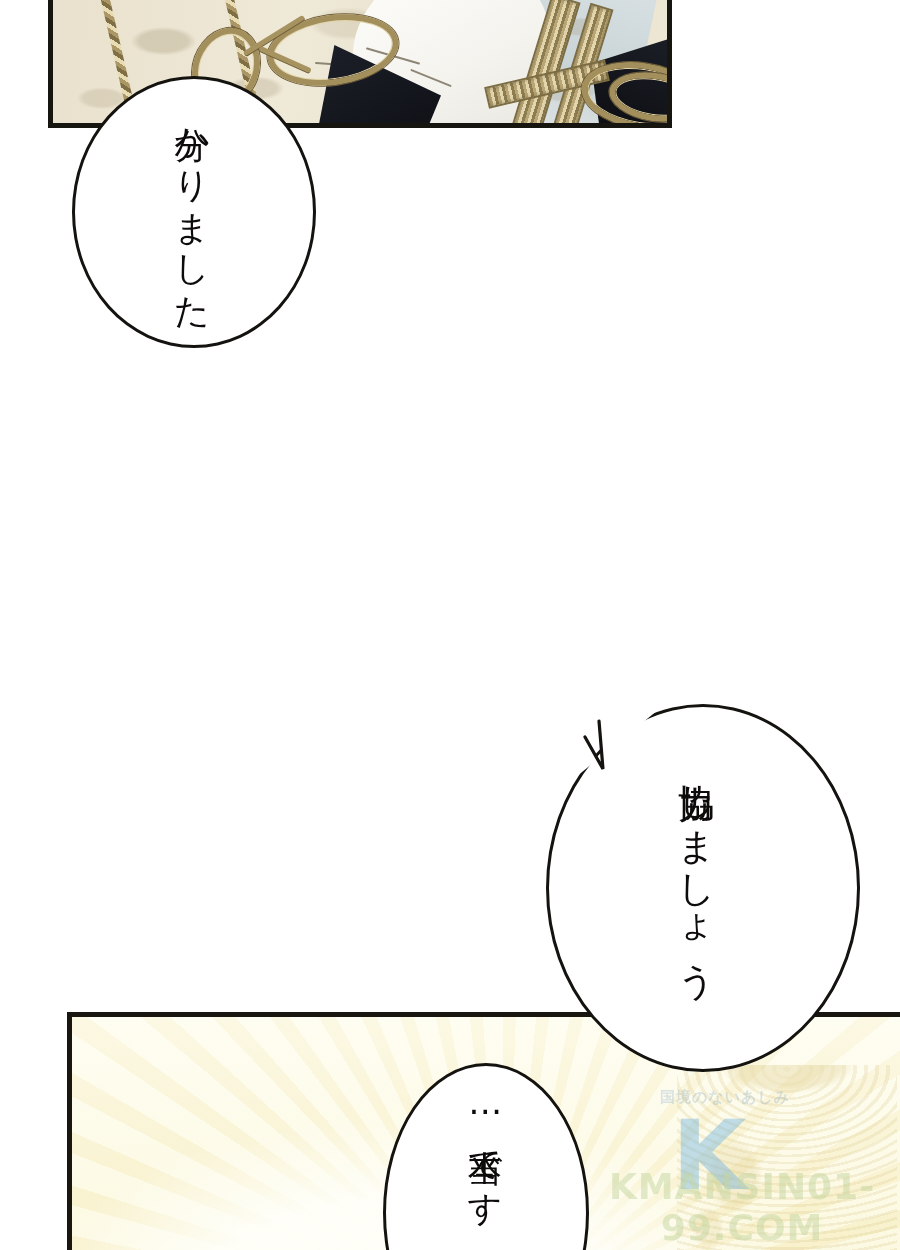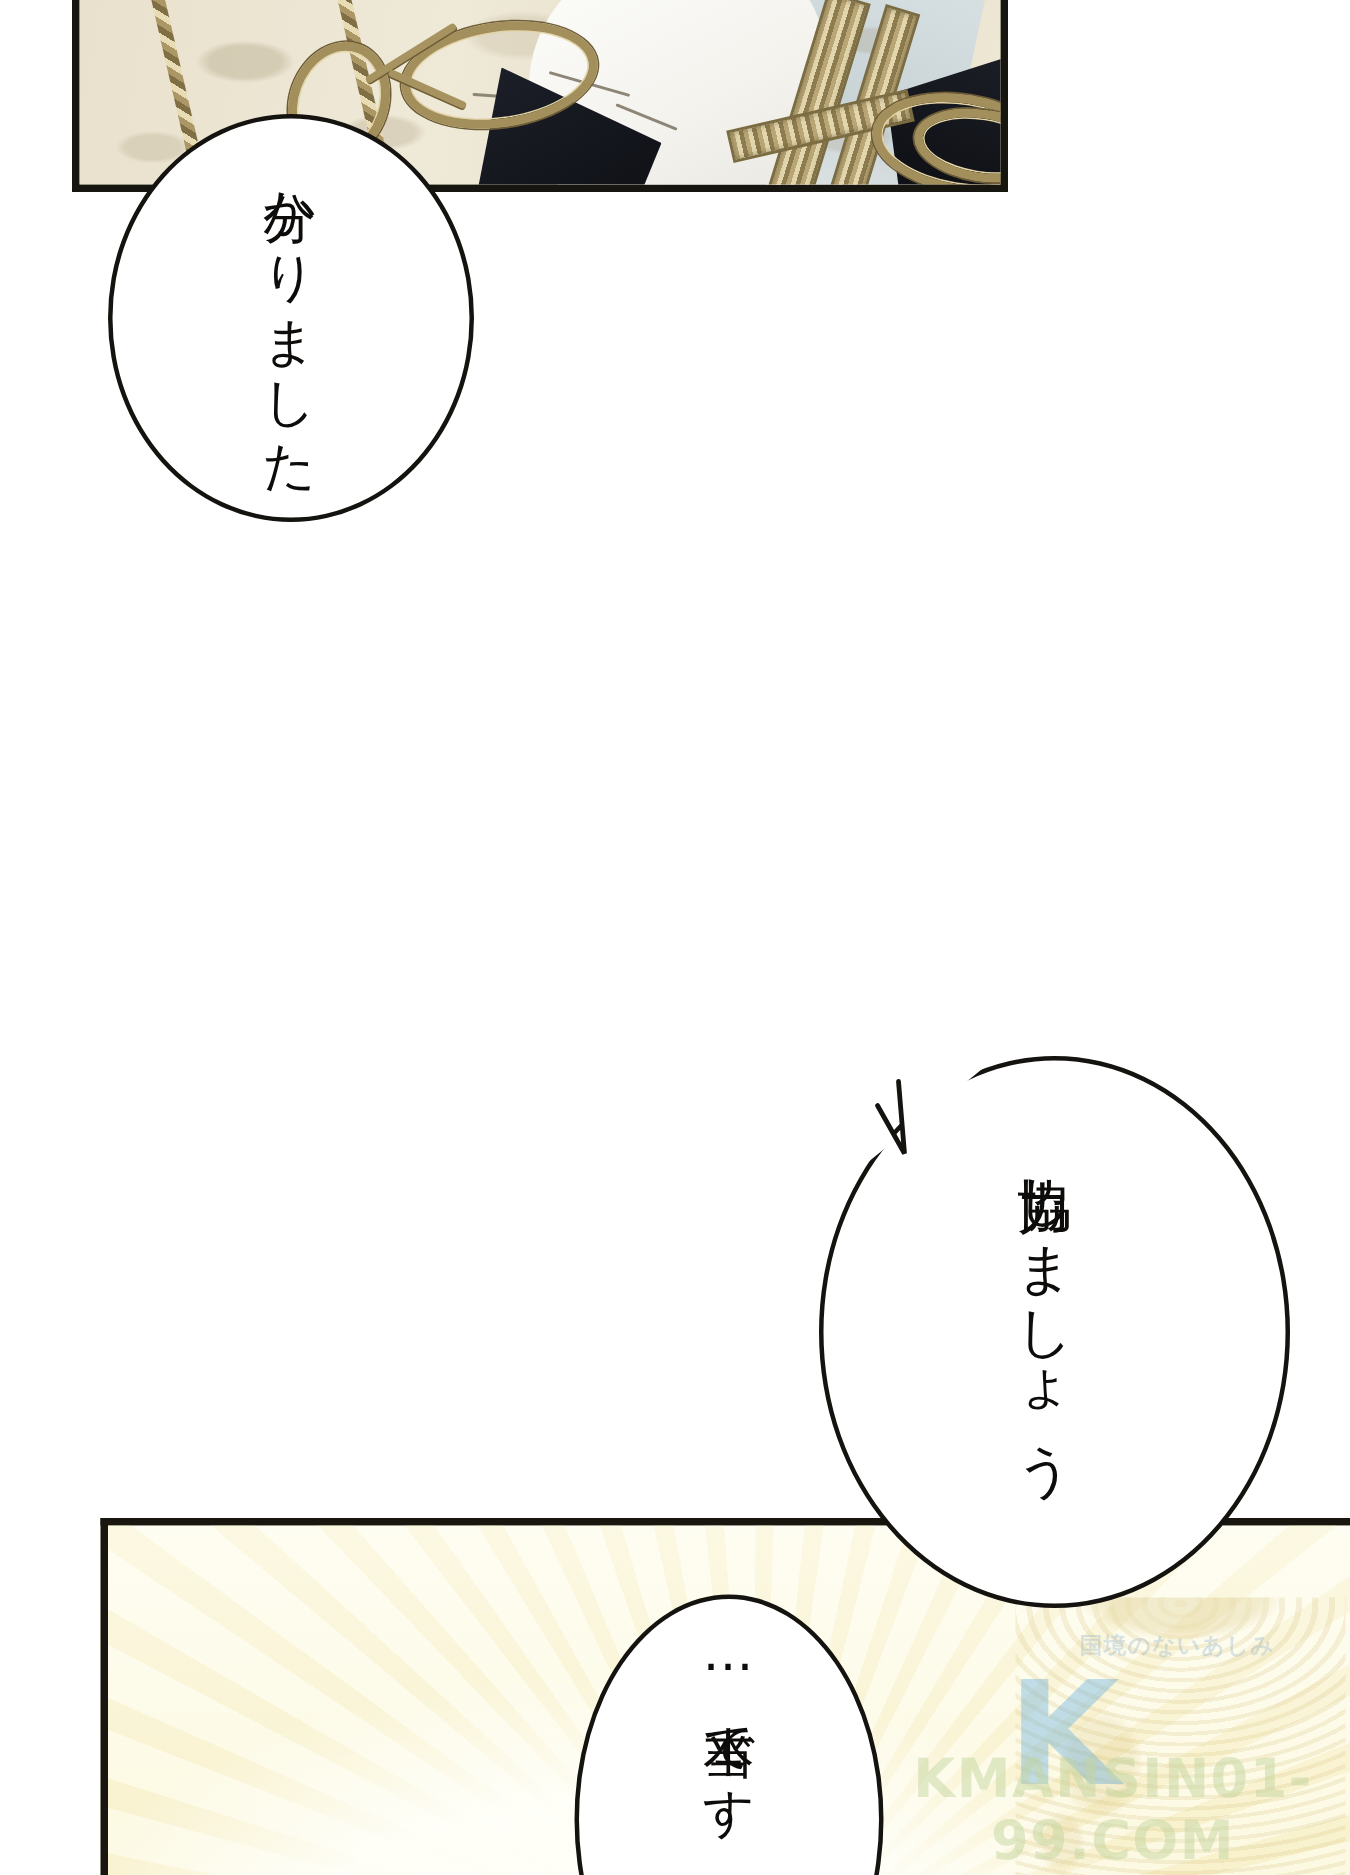--- a/index.html
+++ b/index.html
@@ -242,21 +242,21 @@
     bottom: 0px;
     width: 286px;
     height: 168px;
     pointer-events: none;
     user-select: none;
   }
   #watermark .wm-jp {
     position: absolute;
     left: 50px; top: 6px;
     width: 190px;
-    text-align: right;
+    text-align: left;
     font-size: 15px;
     letter-spacing: 1px;
     color: rgba(120,160,200,.28);
     font-weight: 700;
   }
   #watermark .wm-k {
     position: absolute;
     left: 62px; top: 26px;
     font-size: 96px;
     line-height: 96px;

